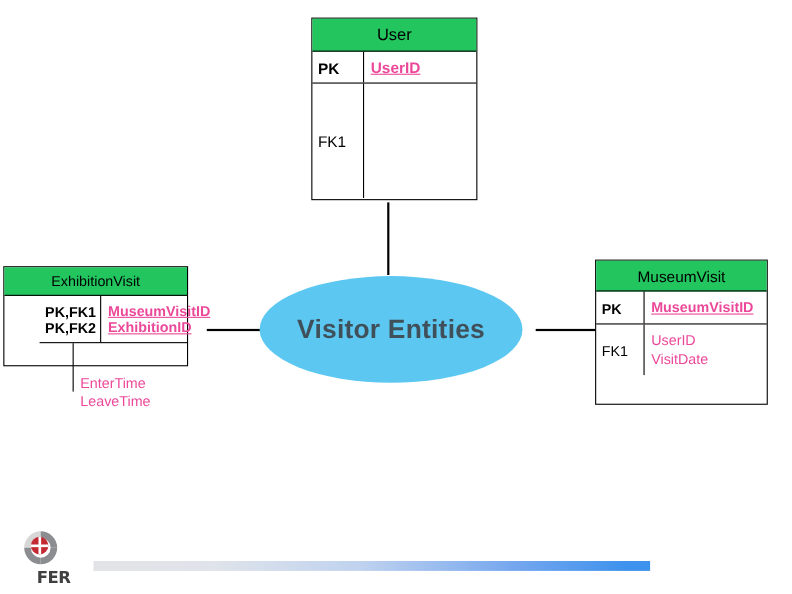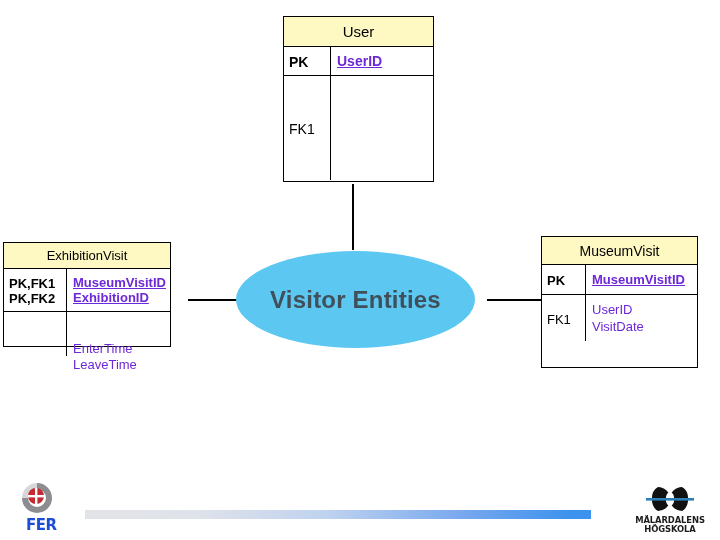--- a/index.html
+++ b/index.html
@@ -22,21 +22,21 @@
 
   
   .entity {
     position: absolute;
     border: 1px solid #000000;
     background: #ffffff;
     box-sizing: border-box;
     border-collapse: collapse;
   }
   .entity .ent-header {
-    background: #fef9c3;
+    background: #22c55e;
     border-bottom: 1px solid #000000;
     text-align: center;
     color: #000000;
     box-sizing: border-box;
     display: flex;
     align-items: center;
     justify-content: center;
   }
   .entity .ent-row {
     display: flex;
@@ -55,45 +55,45 @@
     white-space: pre-line;
     color: #000000;
   }
   .entity .col-attr {
     box-sizing: border-box;
     padding: 2px 4px 2px 6px;
     display: flex;
     flex-direction: column;
     justify-content: center;
     white-space: pre-line;
-    color: #6d28d9;
+    color: #ec4899;
     flex: 1;
   }
   .key-bold { font-weight: bold; }
   .attr-pk  { font-weight: bold; text-decoration: underline; }
 
   
   #entity-user {
     left: 283px; top: 16px; width: 151px; height: 166px;
     font-size: 14px;
   }
   #entity-user .ent-header { height: 30px; font-size: 15px; }
   #entity-user .row-pk { height: 29px; }
   #entity-user .row-pk .col-key { width: 47px; }
   #entity-user .row-attrs { height: 104px; }
   #entity-user .row-attrs .col-key { width: 47px; }
   #entity-user .col-attr { line-height: 19px; }
 
   
   #entity-exhibitionvisit {
-    left: 3px; top: 242px; width: 168px; height: 105px;
+    left: 3px; top: 242px; width: 168px; height: 91px;
     font-size: 13px;
   }
   #entity-exhibitionvisit .ent-header { height: 26px; font-size: 13px; }
-  #entity-exhibitionvisit .row-pk { height: 43px; }
+  #entity-exhibitionvisit .row-pk { height: 43px; margin-left: 32px; }
   #entity-exhibitionvisit .row-pk .col-key { width: 63px; line-height: 15px; font-size: 13px; }
   #entity-exhibitionvisit .row-pk .col-attr { line-height: 15px; }
   #entity-exhibitionvisit .row-attrs { height: 44px; }
   #entity-exhibitionvisit .row-attrs .col-key { width: 63px; }
   #entity-exhibitionvisit .row-attrs .col-attr { line-height: 16px; margin-top: 43px; }
 
   
   #entity-museumvisit {
     left: 541px; top: 236px; width: 157px; height: 132px;
     font-size: 13px;
@@ -139,26 +139,26 @@
   }
 
   
   #logo-fer {
     position: absolute;
     left: 10px; top: 480px;
     width: 54px; height: 55px;
   }
   #logo-fer .fer-text {
     position: absolute;
-    left: 16px; top: 36px;
+    left: 0; top: 36px;
     width: 54px;
-    text-align: left;
+    text-align: right;
     font-size: 15px;
     font-weight: bold;
-    color: #1d4ed8;
+    color: #404040;
     letter-spacing: -0.5px;
     font-family: "DejaVu Sans", sans-serif;
   }
 
   
   #logo-mdh {
     position: absolute;
     left: 628px; top: 483px;
     width: 84px; height: 50px;
   }
@@ -237,25 +237,14 @@
         <path d="M18 32 A15 15 0 0 1 3 17 L9 17 A9 9 0 0 0 18 26 Z" fill="#8b8d90"></path>
         <path d="M3 17 A15 15 0 0 1 18 2 L18 8 A9 9 0 0 0 9 17 Z" fill="#8b8d90" opacity="0.35"></path>
         <circle cx="17" cy="15" r="8" fill="#c32a32"></circle>
         <rect x="16" y="7" width="2.4" height="16" fill="#ffffff"></rect>
         <rect x="9" y="14" width="16" height="2.4" fill="#ffffff"></rect>
       </g>
     </svg>
     <div class="fer-text">FER</div>
   </div>
 
-  <div id="logo-mdh">
-    <svg width="84" height="32" viewBox="0 0 84 32">
-      <g transform="translate(22,2)">
-        <path d="M20 14 A12 12 0 0 1 8 26 A10 13 0 0 1 8 2 A12 12 0 0 1 20 14 Z" fill="#111111"></path>
-        <path d="M20 14 A12 12 0 0 0 32 26 A10 13 0 0 0 32 2 A12 12 0 0 0 20 14 Z" fill="#111111"></path>
-        <ellipse cx="20" cy="14" rx="4.2" ry="7" fill="#ffffff"></ellipse>
-      </g>
-      <rect x="18" y="15" width="48" height="2.6" fill="#2a7fb8"></rect>
-    </svg>
-    <div class="mdh-text">MÄLARDALENS HÖGSKOLA</div>
-  </div>
 
 </div>
 
 </body></html>

